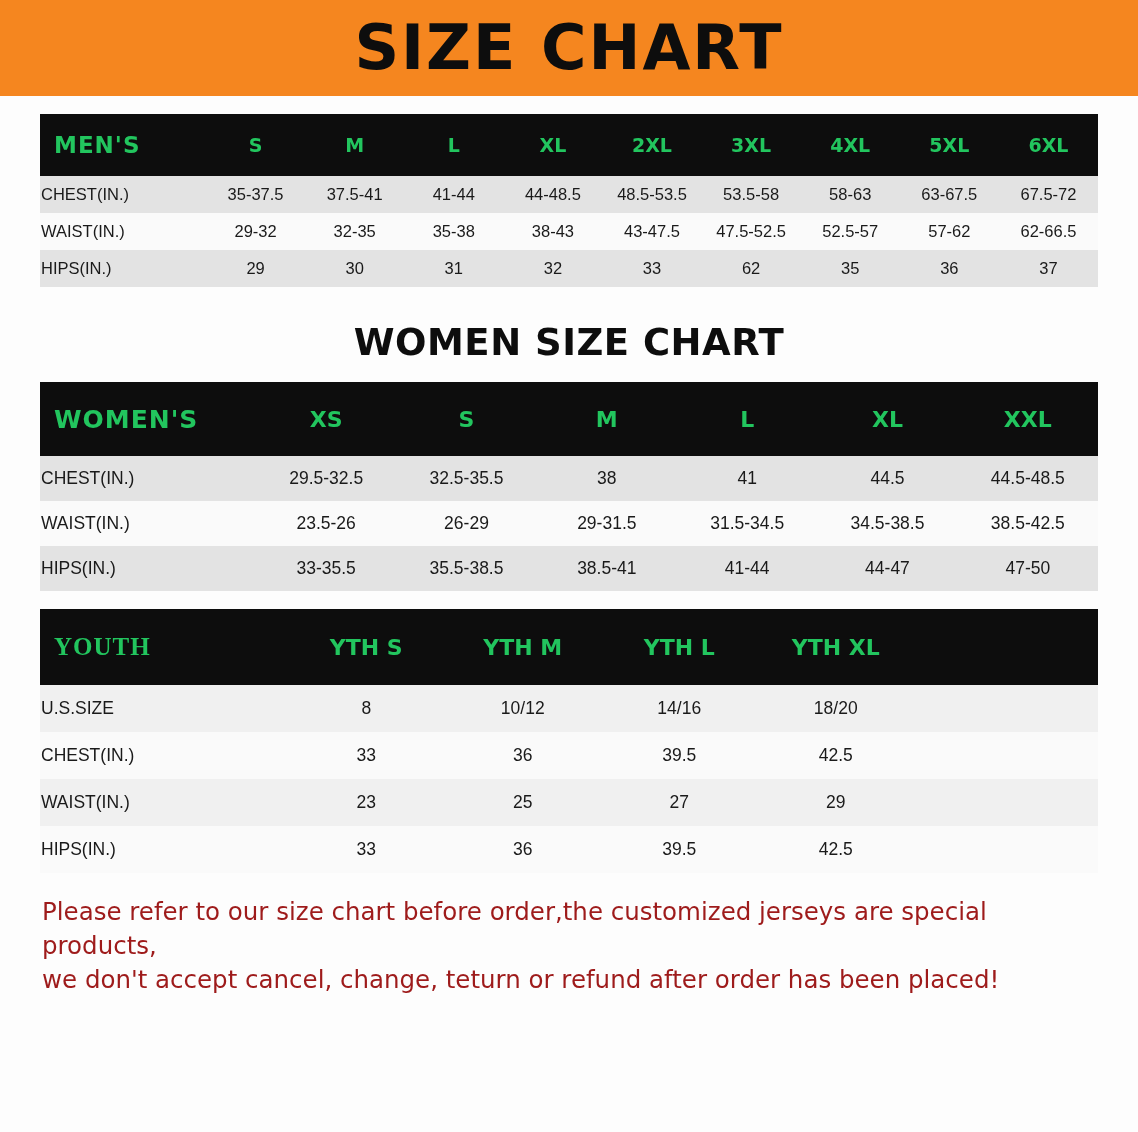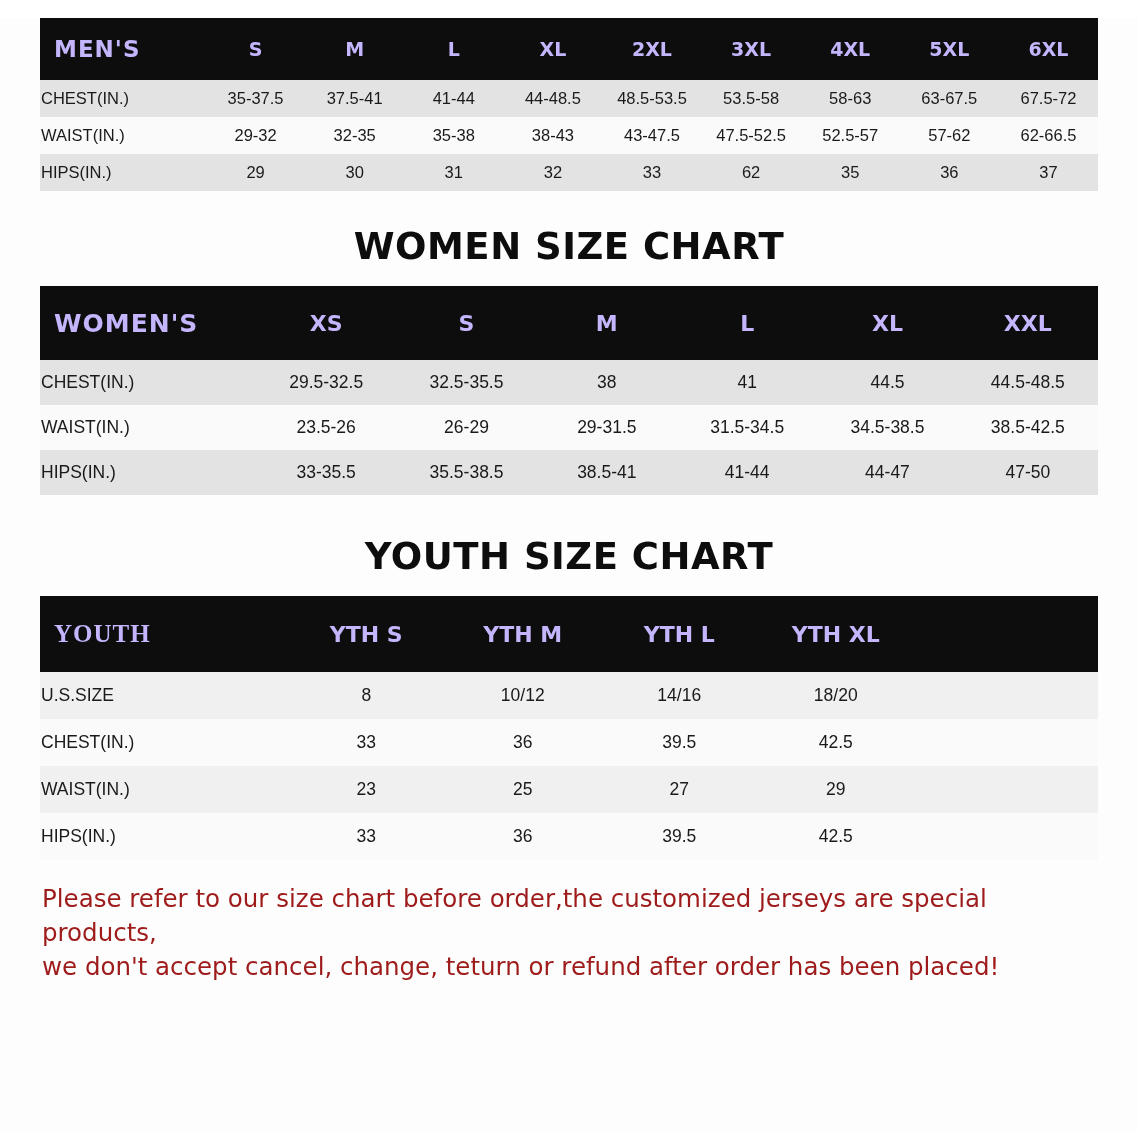--- a/index.html
+++ b/index.html
@@ -58,21 +58,21 @@
     box-sizing: border-box;
     width: 1138px;
   }
   table.size {
     border-collapse: collapse;
     width: 100%;
     table-layout: fixed;
   }
   table.size thead th {
     background: #0d0d0d;
-    color: #c4b5fd;
+    color: #22c55e;
     font-family: "DejaVu Sans", sans-serif;
     font-weight: bold;
     text-align: center;
     padding: 10px 2px;
   }
   table.size thead th.rowlabel {
     text-align: left;
     padding-left: 14px;
     letter-spacing: 1px;
   }
@@ -115,20 +115,23 @@
     font-size: 24.5px;
     line-height: 1.38;
   }
   .note span { display: block; }
 </style>
 </head>
 <body>
 
 <div class="page">
 
+  <div class="banner">
+    <div class="banner-title">SIZE CHART</div>
+  </div>
 
   <div class="table-wrap" style="margin-top:18px;">
     <table class="size" id="man-table">
       <thead>
         <tr>
           <th class="rowlabel" style="width:150px;">MEN'S</th>
           <th>S</th>
           <th>M</th>
           <th>L</th>
           <th>XL</th>
@@ -219,21 +222,20 @@
           <td>35.5-38.5</td>
           <td>38.5-41</td>
           <td>41-44</td>
           <td>44-47</td>
           <td>47-50</td>
         </tr>
       </tbody>
     </table>
   </div>
 
-  <div class="section-title mt-youth">YOUTH SIZE CHART</div>
   <div class="table-wrap" style="margin-top:18px;">
     <table class="size" id="youth-table">
       <thead>
         <tr>
           <th class="rowlabel" style="width:232px;">YOUTH</th>
           <th>YTH S</th>
           <th>YTH M</th>
           <th>YTH L</th>
           <th>YTH XL</th>
           <th style="width:180px;"></th>

